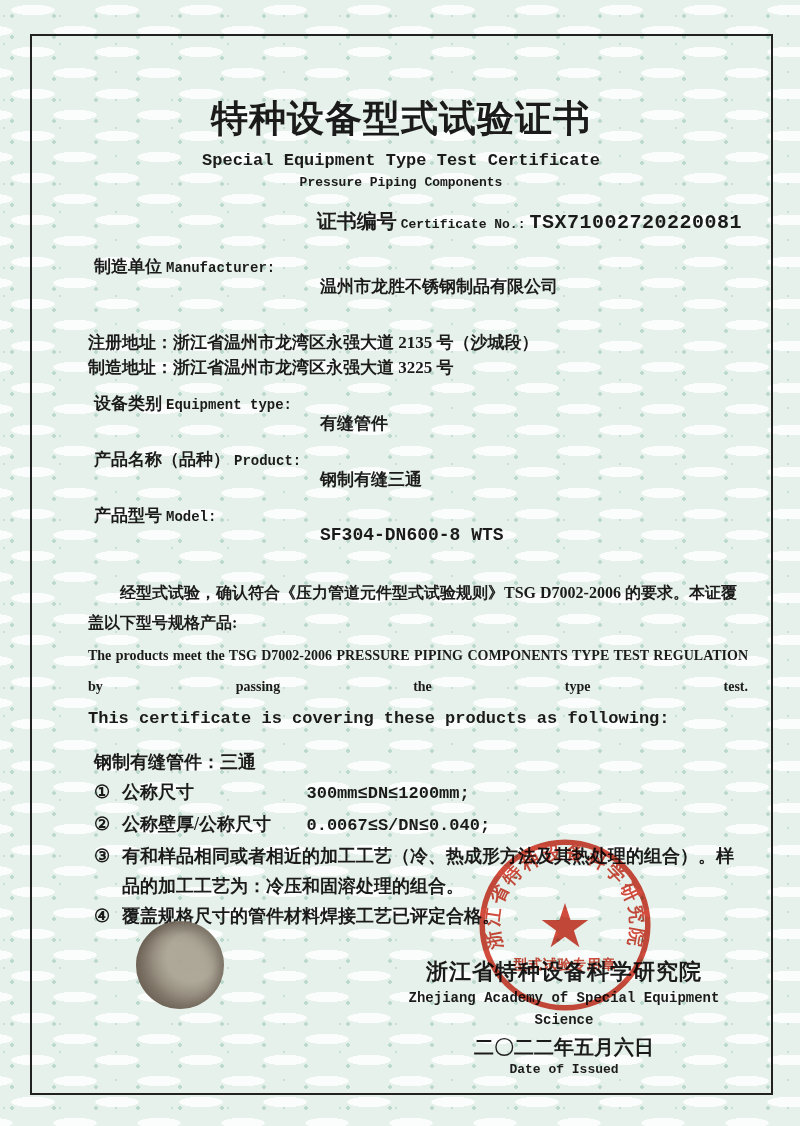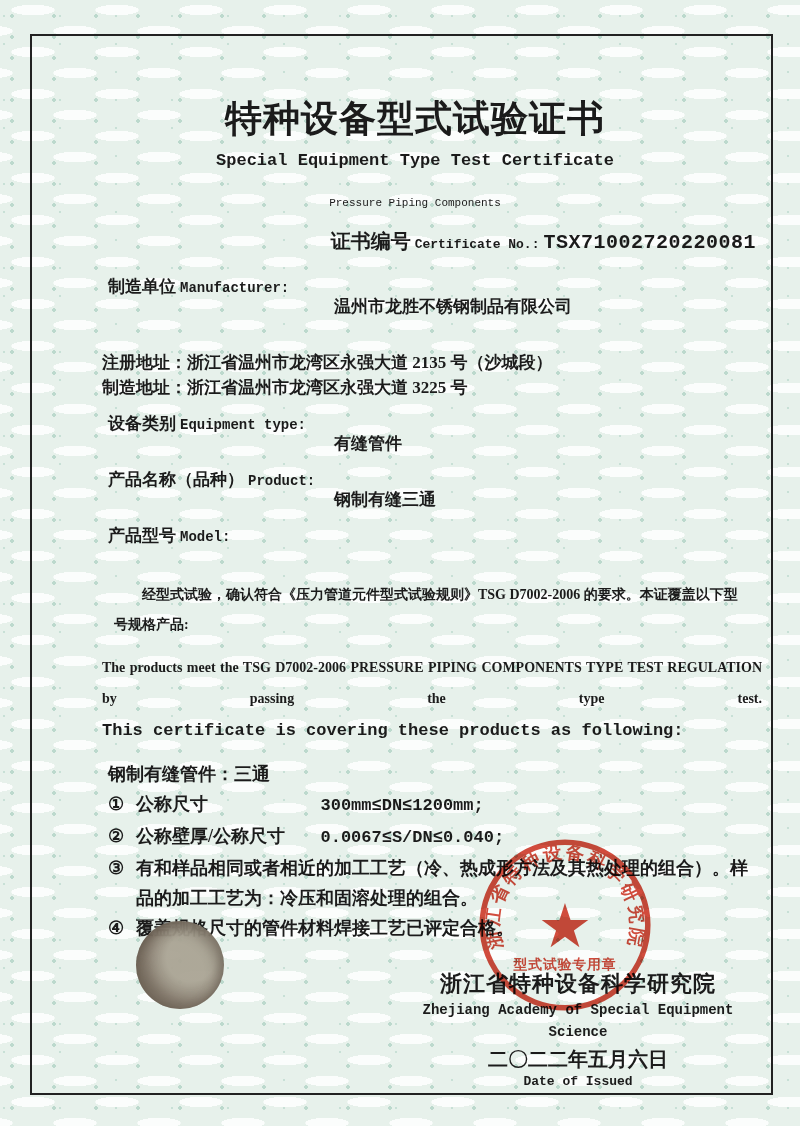--- a/index.html
+++ b/index.html
@@ -23,35 +23,35 @@
   .frame {
     position: absolute;
     left: 30px; top: 34px; right: 27px; bottom: 31px;
     border: 2px solid #222;
     pointer-events: none;
   }
   .mono { font-family: "Liberation Mono", "DejaVu Sans Mono", monospace; }
 
   .content {
     position: absolute;
-    left: 102px; top: 96px; width: 660px;
+    left: 88px; top: 96px; width: 660px;
   }
 
   
   .title-block { text-align: center; margin-right: 34px; }
   .title-cn {
     margin: 0;
     font-size: 37px;
     font-weight: 700;
     line-height: 46px;
     letter-spacing: 1px;
   }
   .title-en  { font-size: 17px; line-height: 26px; margin-top: 6px; font-weight: 600; }
   .sub-cn    { font-size: 25px; line-height: 34px; margin-top: 4px; font-weight: 700; }
-  .sub-en    { font-size: 11px; line-height: 18px; margin-top: 20px; font-weight: 400; }
+  .sub-en    { font-size: 13px; line-height: 18px; margin-top: 0; font-weight: 700; }
 
   .cert-no {
     margin-top: 16px;
     text-align: right;
     padding-right: 6px;
     line-height: 26px;
     white-space: nowrap;
   }
   .cert-no-cn    { font-size: 20px; font-weight: 700; }
   .cert-no-en    { font-size: 13px; font-weight: 600; }
@@ -65,22 +65,22 @@
   .lbl-en { font-size: 14px; font-weight: 600; }
   .field-value { flex: 1; font-size: 17px; font-weight: 600; white-space: pre-line; margin-top: 20px; }
   .field.stacked { align-items: center; }
   .field.stacked .lbl-cn, .field.stacked .lbl-en { display: block; line-height: 23px; }
   .value-mono { font-family: "Liberation Mono", "DejaVu Sans Mono", monospace; font-size: 18px; }
   .value-big  { font-size: 20px; }
 
   
   .statement { margin-top: 30px; }
   .st-cn {
-    margin: 12px;
-    font-size: 14px;
+    margin: 0;
+    font-size: 16px;
     line-height: 30px;
     font-weight: 600;
     text-indent: 2em;
   }
   .st-en-bold {
     margin: 2px 0 0 0;
     font-size: 14px;
     line-height: 31px;
     font-weight: 700;
     text-align: justify;
@@ -173,20 +173,21 @@
           <span class="lbl-en mono">Product:</span>
         </div>
         <div class="field-value">钢制有缝三通</div>
       </div>
 
       <div class="field">
         <div class="field-label">
           <span class="lbl-cn">产品型号</span>
           <span class="lbl-en mono">Model:</span>
         </div>
+        <div class="field-value value-mono">SF304-DN600-8 WTS</div>
       </div>
 
 
     </div>
 
     <div class="statement">
       <p class="st-cn">经型式试验，确认符合《压力管道元件型式试验规则》TSG D7002-2006 的要求。本证覆盖以下型号规格产品:</p>
       <p class="st-en-bold">The products meet the TSG D7002-2006 PRESSURE PIPING COMPONENTS TYPE TEST REGULATION by passing the type test.</p>
       <p class="st-en-mono mono">This certificate is covering these products as following:</p>
     </div>

